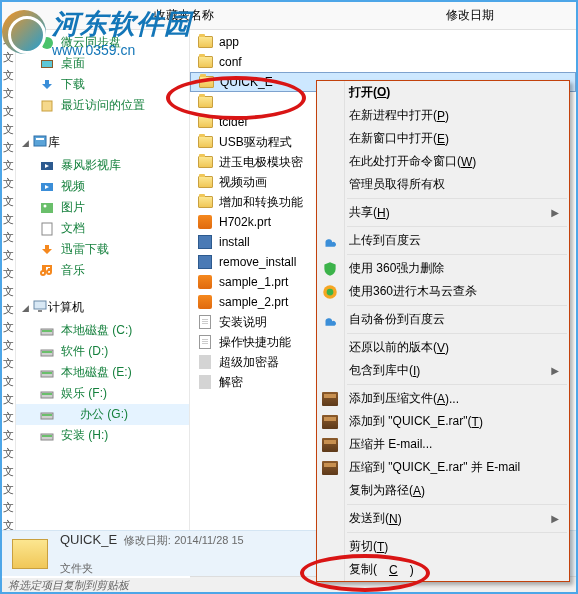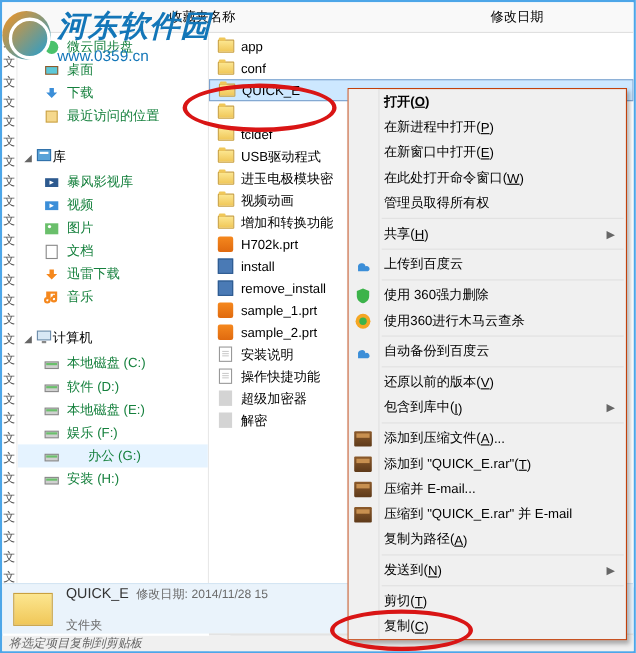--- a/index.html
+++ b/index.html
@@ -34,21 +34,21 @@
 .icon-file { background: #fff; border: 1px solid #999; width: 12px; height: 14px; position: relative; }
 .icon-file::before { content: ""; position: absolute; top: 3px; left: 2px; right: 2px; height: 1px; background: #ccc; box-shadow: 0 2px 0 #ccc, 0 4px 0 #ccc; }
 .icon-exe { background: #4a7ab5; border: 1px solid #2d5a8f; width: 14px; height: 14px; }
 .icon-prt { background: linear-gradient(#f5881e, #e06a0f); width: 14px; height: 14px; border-radius: 2px; }
 .icon-lock { background: #d4d4d4; width: 12px; height: 14px; }
 .date-col { position: absolute; left: 452px; top: 0; right: 0; }
 .date-val { padding: 2px 0; height: 20px; line-height: 16px; color: #555; }
 .context-menu { position: absolute; left: 314px; top: 78px; width: 254px; background: #f0f0f0; border: 1px solid #c2410c; box-shadow: 3px 3px 4px rgba(0,0,0,0.3); z-index: 50; }
 .cm-iconcol { position: absolute; left: 0; top: 0; bottom: 0; width: 28px; background: #f0f0f0; border-right: 1px solid #e0e0e0; }
 .cm-item { display: flex; align-items: center; padding: 4px 10px 4px 32px; height: 23px; position: relative; }
-.cm-item.highlighted { position: relative; }
+.cm-item.highlighted { position: relative; gap: 12px; }
 .cm-icon { position: absolute; left: 4px; width: 18px; height: 18px; display: flex; align-items: center; justify-content: center; }
 .cm-sep { height: 1px; background: #e0e0e0; margin: 2px 2px 2px 30px; }
 .cm-sub { margin-left: auto; font-size: 10px; color: #666; }
 .cm-key { text-decoration: underline; }
 .ellipse-red { position: absolute; border: 4px solid #d91515; border-radius: 50%; pointer-events: none; z-index: 60; }
 .ellipse1 { left: 164px; top: 74px; width: 140px; height: 44px; }
 .ellipse2 { left: 298px; top: 552px; width: 130px; height: 38px; }
 .status-bar { position: absolute; bottom: 16px; left: 0; right: 0; height: 46px; background: #eaf3fb; border-top: 1px solid #d4e5f3; display: flex; align-items: center; padding-left: 10px; }
 .status-icon { width: 36px; height: 30px; background: linear-gradient(#fce690, #f0c758); border: 1px solid #c9a03f; margin-right: 12px; }
 .status-text { display: flex; flex-direction: column; gap: 13px; }

